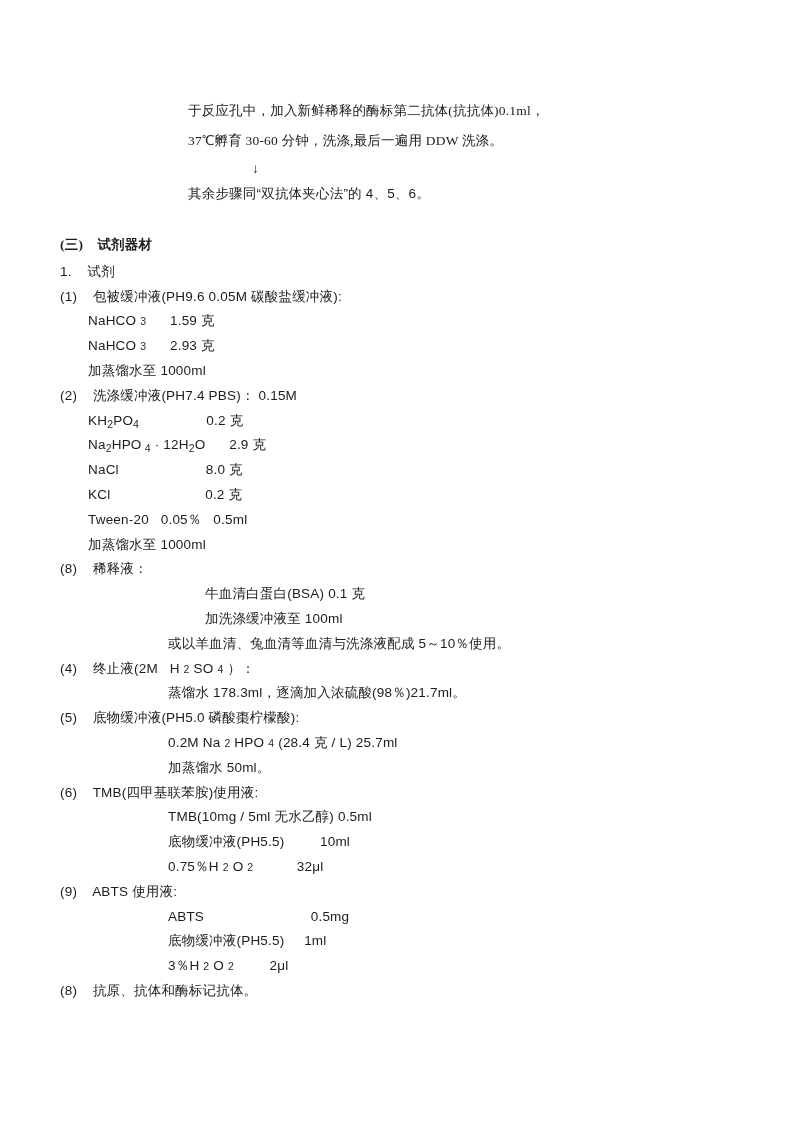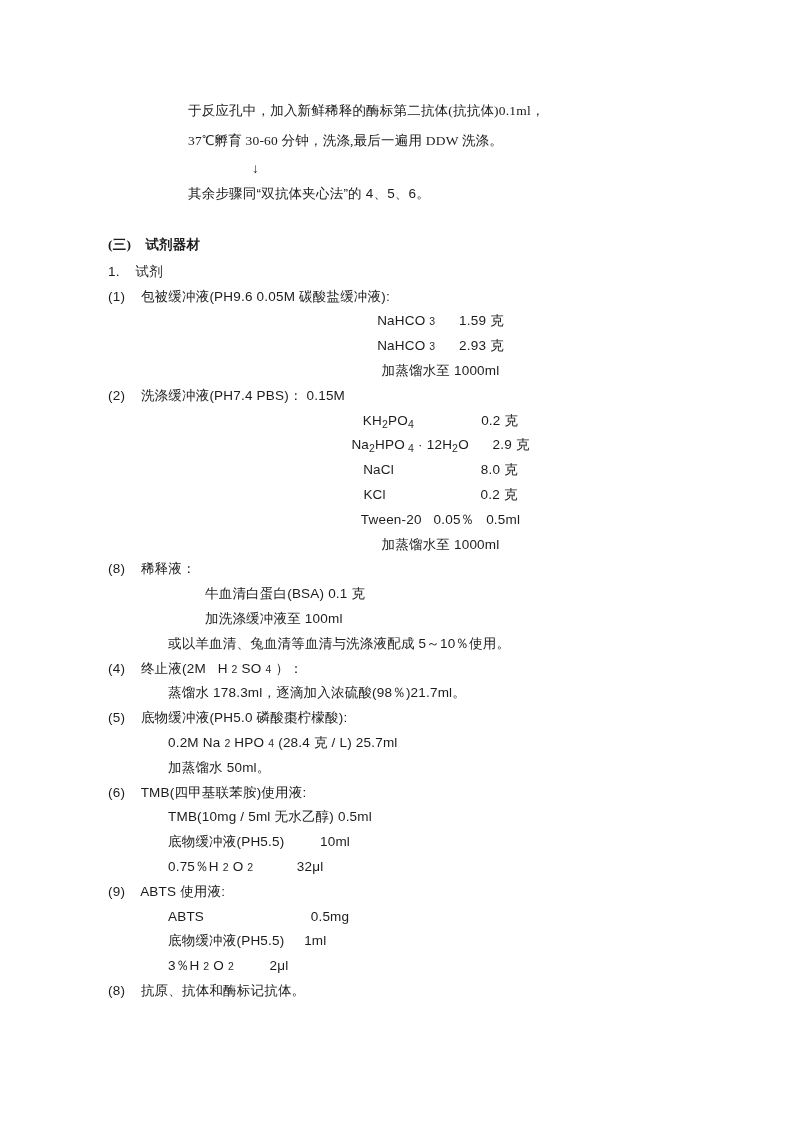--- a/index.html
+++ b/index.html
@@ -24,23 +24,23 @@
     line-height: 24.8px;
     font-size: 13.5px;
     letter-spacing: 0.2px;
   }
   .h30 { height: 30px; line-height: 30px; font-family: Liberation Serif, serif; }
   .h26 { height: 26px; line-height: 26px; }
   .bold { font-weight: bold; }
   .gap-lg { margin-top: 23px; }
   .ind-p     { padding-left: 188px; }
   .ind-arrow { padding-left: 252px; }
-  .ind-num   { padding-left: 108px; }
+  .ind-num   { padding-left: 60px; }
   .ind-cont  { padding-left: 168px; }
-  .ind-sub1  { padding-left: 88px; text-align: center; }
+  .ind-sub1  { padding-left: 88px; }
   .ind-sub2  { padding-left: 205px; }
   .run { white-space: pre; }
   .run.sm  { font-size: 10.5px; color: #2a2a2a; }
   .run.sub { font-size: 10.5px; vertical-align: -3px; color: #2a2a2a; }
 </style>
 </head>
 <body>
 
 <div class="page">
   <div id="doc-lines">

